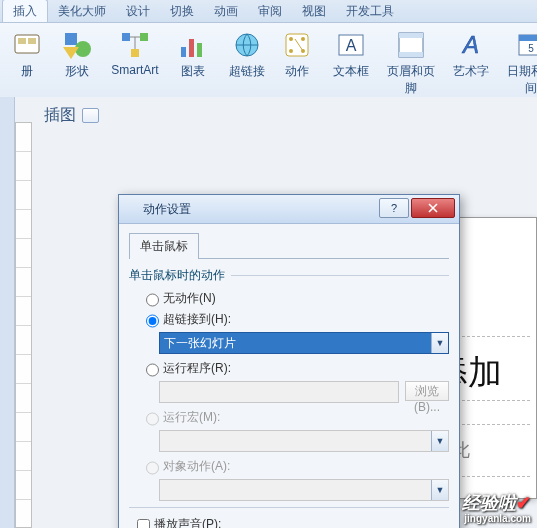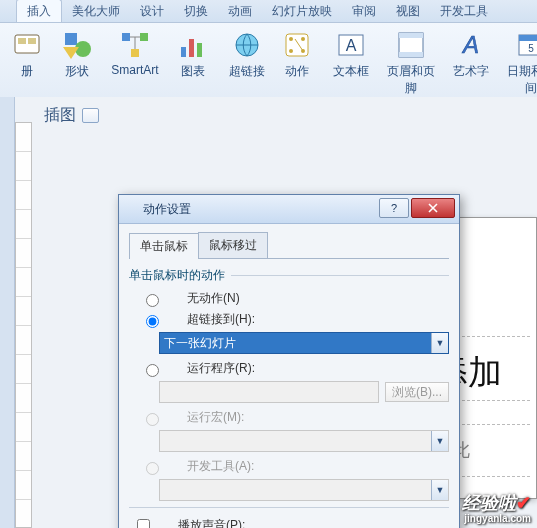--- a/index.html
+++ b/index.html
@@ -13,21 +13,21 @@
     position: relative;
     color: #333;
   }
   
   .menutabs {
     display: flex;
     background: linear-gradient(#e0eaf6, #d2e1f2);
     border-bottom: 1px solid #b5c6dc;
     height: 22px;
     align-items: flex-end;
-    padding-left: 16px;
+    padding-left: 2px;
   }
   .menutab {
     padding: 3px 10px 2px 10px;
     font-size: 12px;
     color: #3b5a82;
     cursor: pointer;
   }
   .menutab.active {
     background: #f4f9ff;
     border-top-left-radius: 3px;
@@ -217,32 +217,30 @@
     margin-bottom: 4px;
   }
   .grouptitle::after {
     content: "";
     flex: 1;
     border-top: 1px solid #c6d0dd;
     margin-left: 6px;
   }
   .optrow {
     display: flex;
-    align-items: center;
     padding: 2px 0 2px 12px;
-    gap: 24px;
   }
   .optrow input[type=radio], .optrow input[type=checkbox] {
     margin-right: 4px;
   }
   .disabled { color: #9a9a9a; }
   .subfield {
     margin: 2px 0 4px 30px;
     display: flex;
-    align-items: center;
+    align-items: flex-start;
     gap: 6px;
   }
   .combo {
     flex: 1;
     height: 20px;
     display: flex;
     align-items: center;
     border: 1px solid #7a93b2;
     background: #fff;
     font-size: 12px;
@@ -268,21 +266,21 @@
     justify-content: center;
     color: #2a4e7c;
     font-size: 9px;
   }
   .combo.dis {
     background: #f0f0f0;
     color: #9a9a9a;
     border-color: #c8c8c8;
   }
   .browse {
-    width: 64px;
+    width: 44px;
     height: 20px;
     border: 1px solid #c8c8c8;
     background: linear-gradient(#fdfdfd, #eee);
     color: #9a9a9a;
     font-size: 12px;
   }
   .sep {
     border-top: 1px solid #c6d0dd;
     margin: 6px 0;
   }
@@ -316,21 +314,20 @@
 </style>
 </head>
 <body>
 
 <div class="menutabs">
   <div class="menutab active">插入</div>
   <div class="menutab">美化大师</div>
   <div class="menutab">设计</div>
   <div class="menutab">切换</div>
   <div class="menutab">动画</div>
-  <div class="menutab">幻灯片放映</div>
   <div class="menutab">审阅</div>
   <div class="menutab">视图</div>
   <div class="menutab">开发工具</div>
 </div>
 
 <div class="ribbon">
   <div class="rbtn">
     <svg class="icon" viewBox="0 0 32 32">
         <rect x="4" y="6" width="24" height="18" rx="2" fill="#fff" stroke="#7a6a4a"></rect>
         <rect x="7" y="9" width="8" height="6" fill="#d7c98b"></rect>
@@ -440,21 +437,20 @@
         <div class="winbtn close">
           <svg width="10" height="10" viewBox="0 0 10 10">
               <path d="M1 1l8 8M9 1l-8 8" stroke="#fff" stroke-width="1.6"></path>
             </svg>
         </div>
       </div>
     </div>
     <div class="dlgbody">
       <div class="tabs">
         <div class="tab active">单击鼠标</div>
-        <div class="tab">鼠标移过</div>
       </div>
 
       <div class="group">
         <div class="grouptitle">单击鼠标时的动作</div>
 
         <label class="optrow">
           <input type="radio" name="act" style="">
           <span>无动作(N)</span>
         </label>
 
@@ -486,21 +482,21 @@
         </label>
         <div class="subfield">
           <div class="combo dis">
               <span></span>
               <div class="dd">▼</div>
             </div>
         </div>
 
         <label class="optrow disabled">
           <input type="radio" name="act" disabled="" style="">
-          <span>开发工具(A):</span>
+          <span>对象动作(A):</span>
         </label>
         <div class="subfield">
           <div class="combo dis">
               <span></span>
               <div class="dd">▼</div>
             </div>
         </div>
       </div>
 
       <div class="sep"></div>

